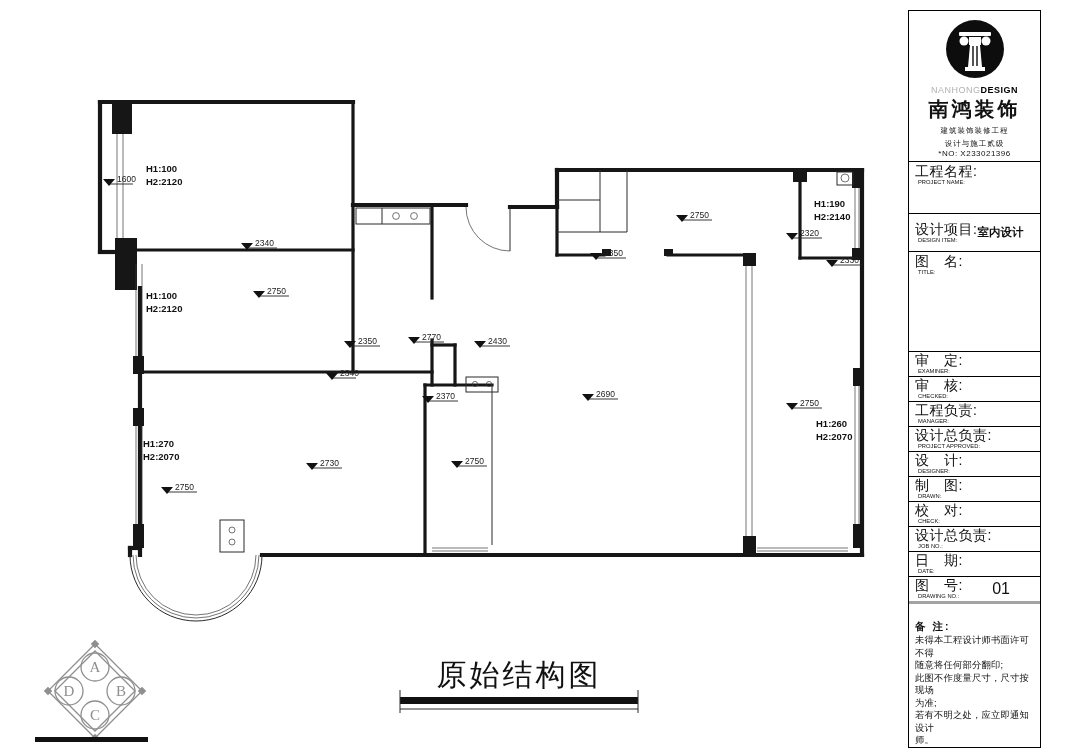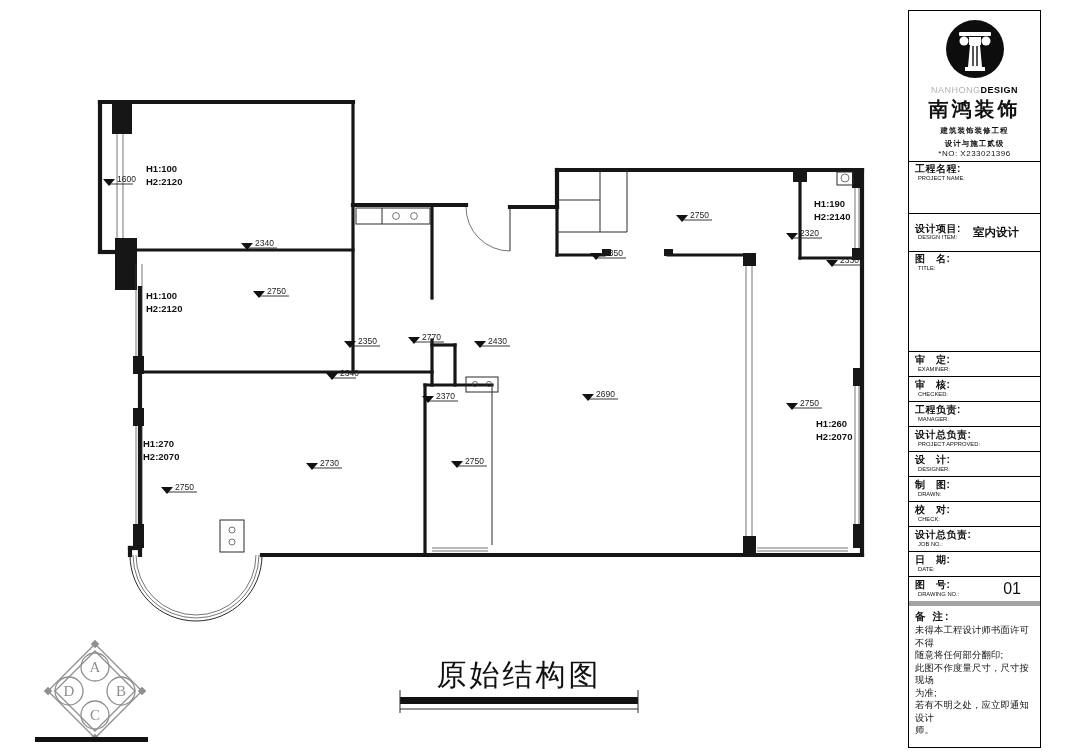--- a/index.html
+++ b/index.html
@@ -20,33 +20,33 @@
   .compass{stroke:#8f8f8f;fill:none;stroke-width:1.3;}
   .compass-ltr{font:15px "Liberation Serif",serif;fill:#8f8f8f;}
   
   #titleblock{position:absolute;left:908px;top:10px;width:133px;height:738px;
               border:1.6px solid #000;box-sizing:border-box;background:#fff;display:flex;flex-direction:column;}
   #brand{height:150px;box-sizing:border-box;text-align:center;padding-top:8px;flex:none;}
   #brand-latin{font-size:9px;letter-spacing:.5px;margin-top:2px;white-space:nowrap;}
   #brand-latin .grey{color:#b3b3b3;}
   #brand-latin .blk{color:#000;font-weight:700;}
   #brand-cn{font-size:20px;font-weight:700;letter-spacing:3px;margin-top:1px;}
-  .brand-sub{font-size:7.5px;letter-spacing:1px;margin-top:3px;font-weight:bold;}
+  .brand-sub{font-size:7.5px;letter-spacing:1px;margin-top:3px;}
   .brand-no{font-size:8px;letter-spacing:.5px;}
   .tb-row{border-top:1px solid #000;box-sizing:border-box;height:25px;padding:2px 5px 2px 6px;
           display:flex;justify-content:space-between;align-items:center;flex:none;}
   .tb-row.h52{height:52px;align-items:flex-start;}
   .tb-row.h38{height:38px;}
   .tb-row.h100{height:100px;align-items:flex-start;}
   .tb-lab{line-height:1.05;}
-  .tb-cn{font-size:10px;font-weight:700;letter-spacing:.5px;white-space:nowrap;}
+  .tb-cn{font-size:14px;font-weight:400;letter-spacing:.5px;white-space:nowrap;}
   .tb-en{font-size:6.3px;margin-left:3px;white-space:nowrap;transform:scale(.92);transform-origin:left top;}
   .tb-val{font-size:11.5px;font-weight:700;margin-right:16px;white-space:nowrap;}
-  .tb-val.big{font-size:16px;margin-right:14px;font-weight:400;}
-  #notes{border-top:5px solid #a3a3a3;flex:1;padding:4px 6px;box-sizing:border-box;overflow:hidden;}
+  .tb-val.big{font-size:16px;margin-right:25px;font-weight:400;}
+  #notes{border-top:3px solid #a3a3a3;flex:1;padding:16px 6px;box-sizing:border-box;overflow:hidden;}
   #notes-title{font-size:10.5px;font-weight:700;letter-spacing:2px;}
   .note-line{font-size:9.3px;line-height:12.5px;letter-spacing:.2px;}
 </style>
 </head>
 <body>
 
 <div id="sheet">
 
   <svg id="plan-svg" width="944" height="756" viewBox="0 0 944 756">
 

